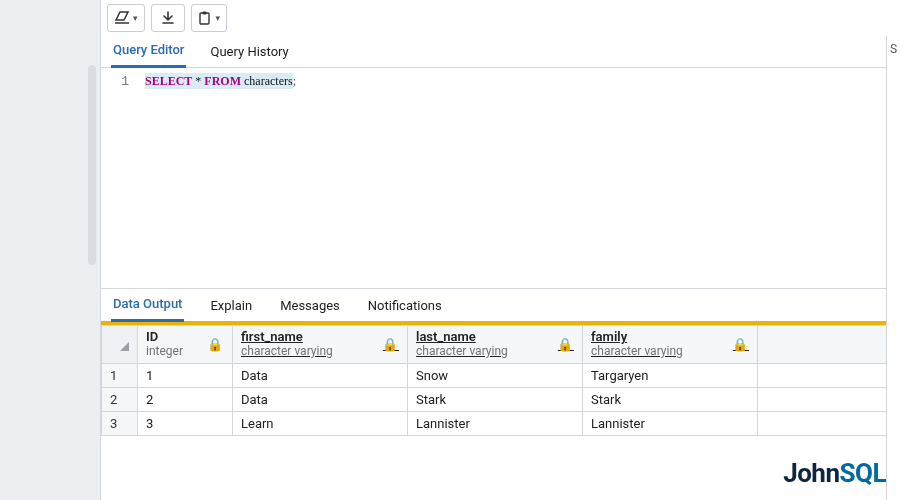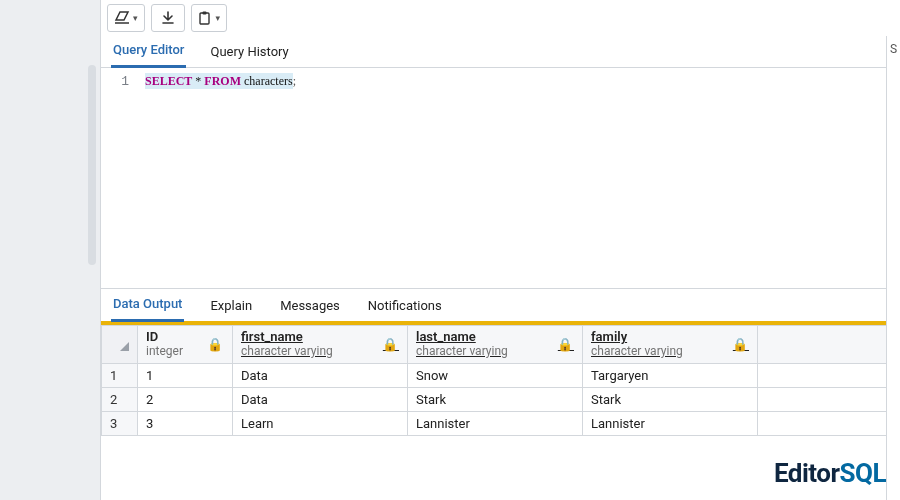--- a/index.html
+++ b/index.html
@@ -182,16 +182,16 @@
       </table>
     </div>
 
     <div class="right-edge">
         <span>S</span>
       </div>
   </div>
 
   <div class="watermark">
     <div class="line1">
-      <span>Editor</span><span class="sql">SQL</span>
+      <span>John</span><span class="sql">SQL</span>
     </div>
   </div>
 </div>
 
 </body></html>

